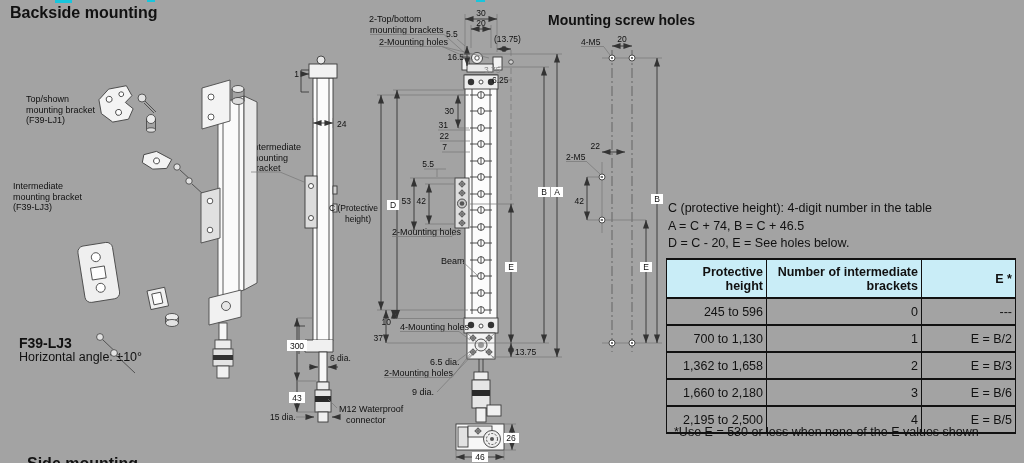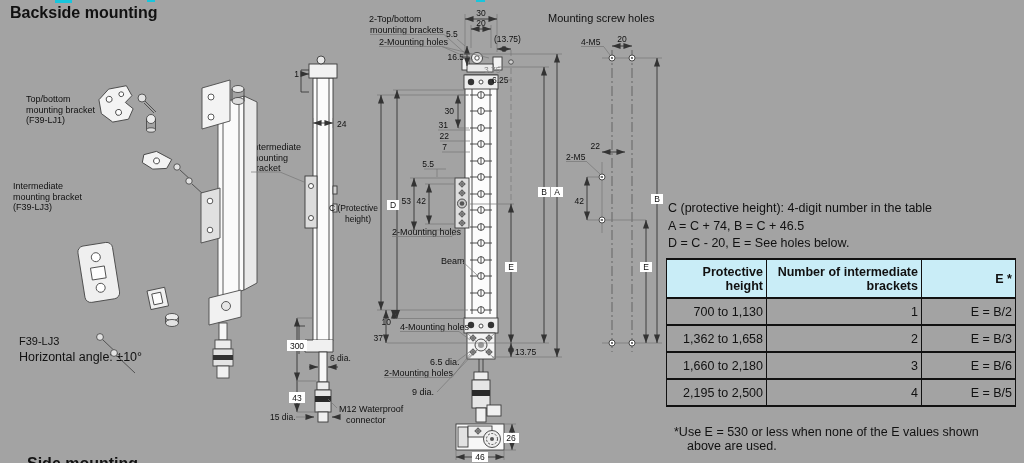--- a/index.html
+++ b/index.html
@@ -1,20 +1,20 @@
 <!DOCTYPE html>
 <html><head>
 <meta charset="utf-8">
 <style>
   html,body{margin:0;padding:0;background:#fff}
   #stage{position:relative;width:1024px;height:463px;background:#a3a3a3;overflow:hidden;
          font-family:"Liberation Sans",sans-serif;color:#111}
   .abs{position:absolute}
   .h1{font-size:16px;font-weight:bold;letter-spacing:0;color:#111}
-  .h2{font-size:11px;font-weight:normal;color:#111}
+  .h2{font-size:14px;font-weight:bold;color:#111}
   .lbl{font-size:9px;line-height:10.5px;color:#111}
   .txt{font-size:12.5px;line-height:17.5px;color:#111}
   .cyanbit{background:#18c5dc}
   table.spec{border-collapse:collapse;font-size:12.5px;color:#111;table-layout:fixed}
   table.spec th,table.spec td{border-left:1px solid #111;border-right:1px solid #111;
      border-top:2px solid #111;border-bottom:2px solid #111;text-align:right;padding:0 3px}
   table.spec th{background:#c9edf7;font-weight:bold;height:37px;font-size:12.5px;line-height:14px}
   table.spec td{height:25px}
   .foot{font-size:12.5px;line-height:13.5px;color:#111}
   svg .dim{stroke:#333;stroke-width:0.9;fill:none}
@@ -32,21 +32,21 @@
 <div id="stage">
 
   <div class="abs cyanbit" style="left:55px;top:0;width:17px;height:3px"></div>
   <div class="abs cyanbit" style="left:147px;top:0;width:8px;height:2px"></div>
   <div class="abs cyanbit" style="left:476px;top:0;width:9px;height:2px"></div>
 
   <div class="abs h1" style="left:10px;top:4px">Backside mounting</div>
   <div class="abs h2" style="left:548px;top:12px">Mounting screw holes</div>
 
   <div class="abs lbl" style="left:26px;top:94px">
-    <div>Top/bottom</div>
+    <div>Top/shown</div>
     <div>mounting bracket</div>
     <div>(F39-LJ1)</div>
   </div>
   <div class="abs lbl" style="left:13px;top:181px">
     <div>Intermediate</div>
     <div>mounting bracket</div>
     <div>(F39-LJ3)</div>
   </div>
   <div class="abs h2" style="left:19px;top:335px">F39-LJ3</div>
   <div class="abs txt" style="left:19px;top:350px;line-height:14px">Horizontal angle: ±10°</div>
@@ -71,20 +71,25 @@
       </colgroup>
     <thead>
       <tr>
         <th>Protective height</th>
         <th>Number of intermediate brackets</th>
         <th>E *</th>
       </tr>
     </thead>
     <tbody>
       <tr>
+        <td>245 to 596</td>
+        <td>0</td>
+        <td>---</td>
+      </tr>
+      <tr>
         <td>700 to 1,130</td>
         <td>1</td>
         <td>E = B/2</td>
       </tr>
       <tr>
         <td>1,362 to 1,658</td>
         <td>2</td>
         <td>E = B/3</td>
       </tr>
       <tr>
@@ -95,21 +100,20 @@
       <tr>
         <td>2,195 to 2,500</td>
         <td>4</td>
         <td>E = B/5</td>
       </tr>
     </tbody>
   </table>
 
   <div class="abs foot" style="left:674px;top:426px">
     <div>*Use E = 530 or less when none of the E values shown</div>
-    <div style="padding-left:13px">above are used.</div>
   </div>
 
   <div class="abs" style="left:27px;top:455px;height:8px;overflow:hidden">
     <div class="h1">Side mounting</div>
   </div>
 
   <svg class="abs" style="left:0;top:0" width="1024" height="463" viewBox="0 0 1024 463">
     <defs>
       <marker id="ar" viewBox="0 0 10 10" refX="9.5" refY="5" markerWidth="10" markerHeight="10" orient="auto-start-reverse">
         <path d="M0,1.6 L9.5,5 L0,8.4 Z" fill="#333"></path>

